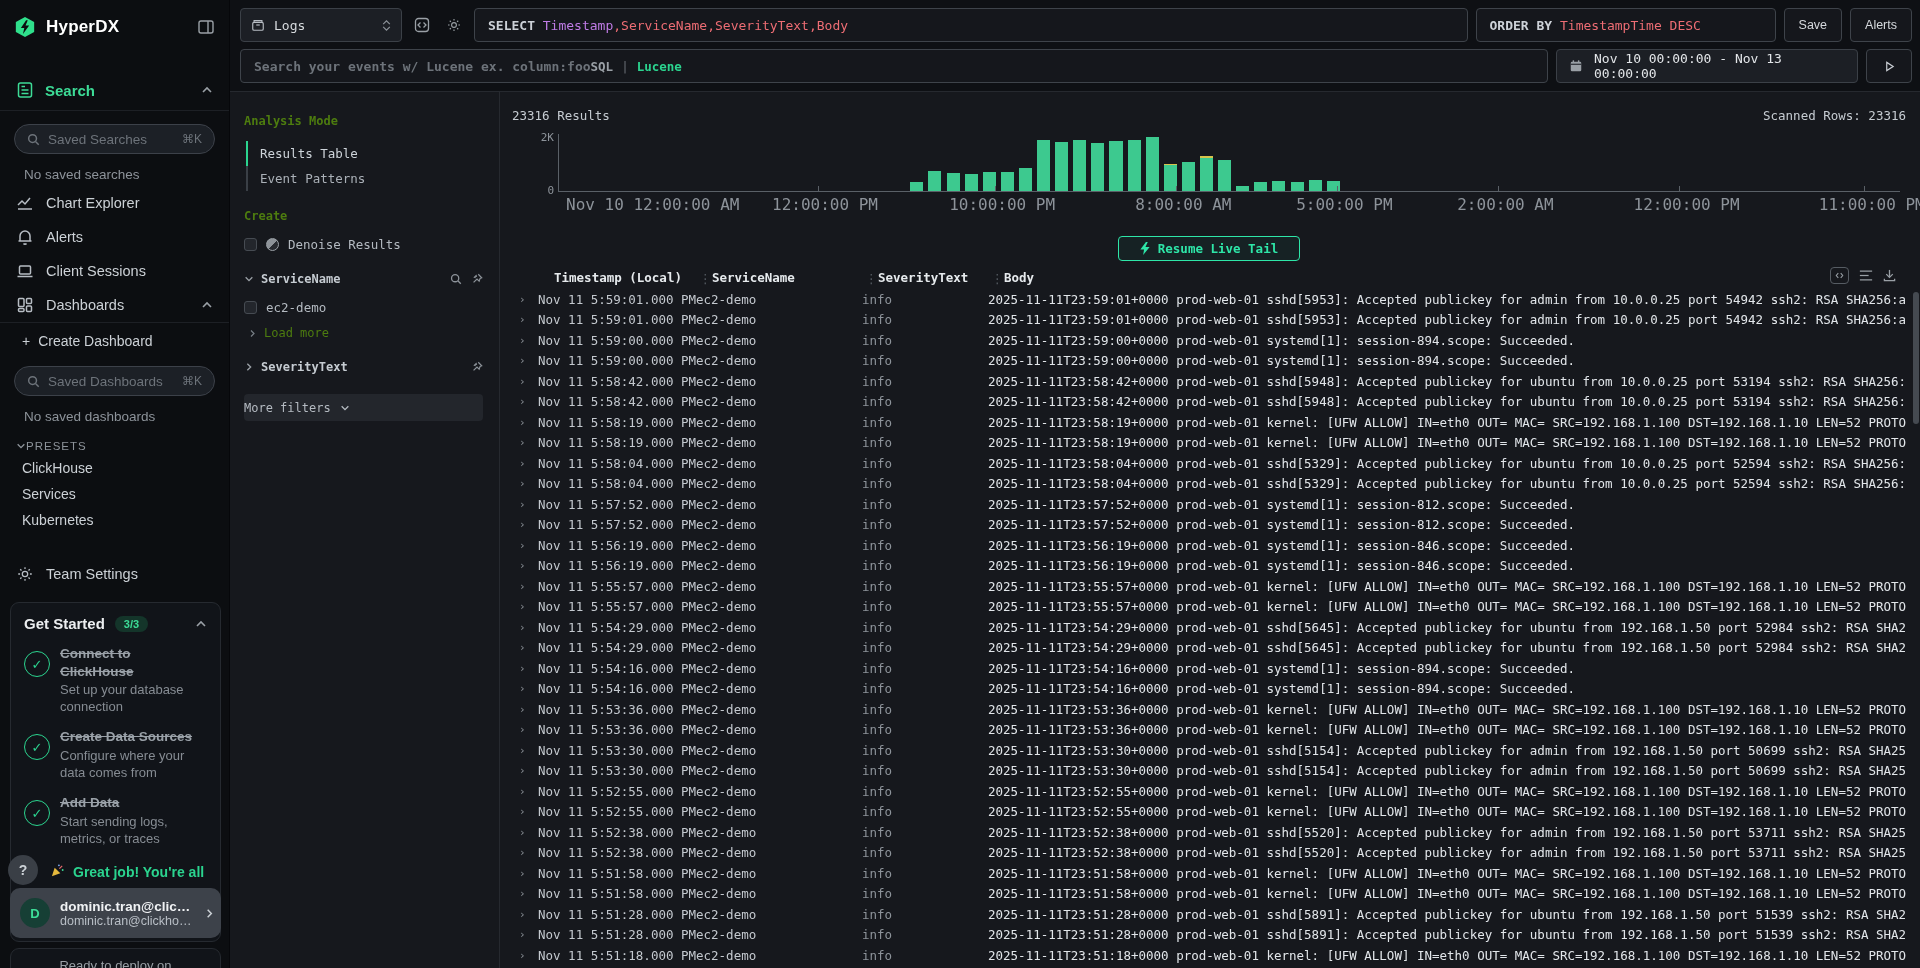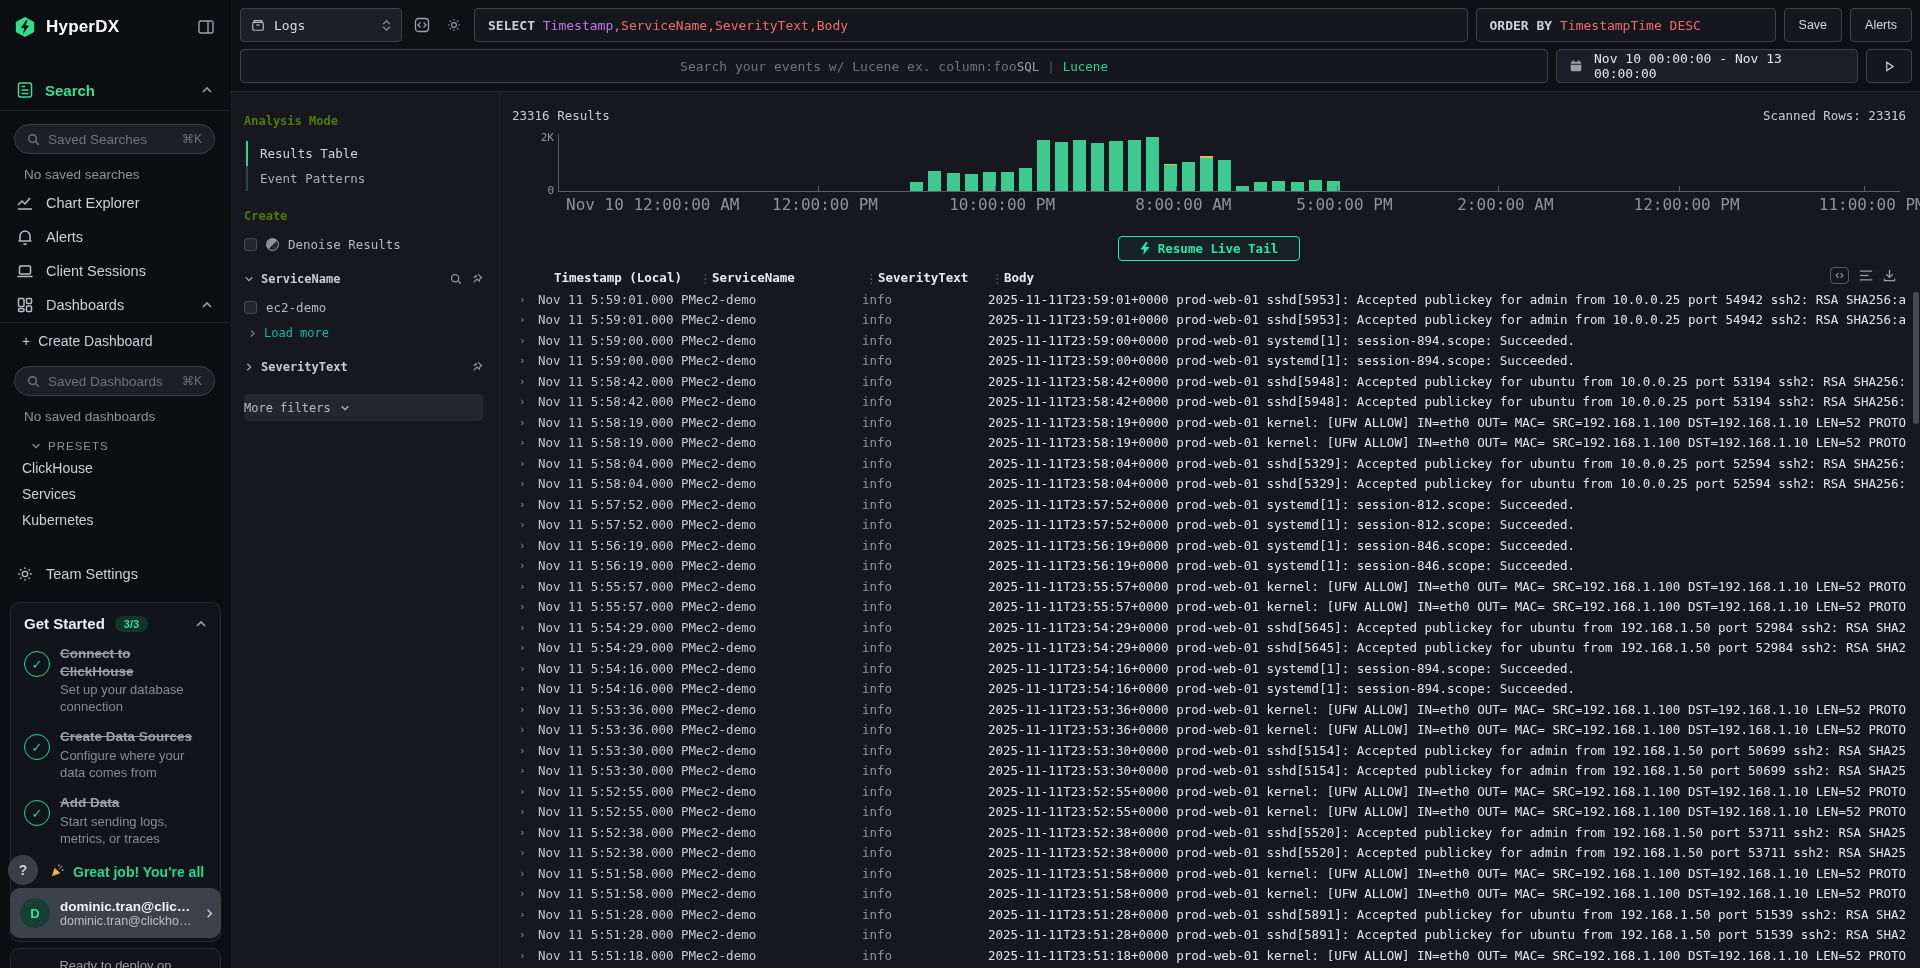--- a/index.html
+++ b/index.html
@@ -22,21 +22,21 @@
   .sb-section-head .lbl { color:#3ddc97; font-weight:bold; font-size:15px; }
   .sb-section-head .chev { margin-left:auto; display:flex; color:#9aa0a6; }
   .sb-divider { height:1px; background:#1d2025; }
   .pill-search { margin:13px 14px 0 14px; height:30px; border-radius:16px; background:#1c2026; border:1px solid #3c4149;
     display:flex; align-items:center; gap:8px; padding:0 12px; color:#6d737a; font-size:13.5px; }
   .pill-search .kbd { margin-left:auto; color:#6d737a; font-size:12px; }
   .muted-note { padding:13px 16px 4px 24px; color:#8d939a; font-size:13.5px; }
   .nav-item { display:flex; align-items:center; gap:12px; padding:8px 16px; color:#ccd1d6; font-size:14.5px; }
   .nav-item .chev { margin-left:auto; display:flex; color:#9aa0a6; }
   .create-dash { display:flex; gap:8px; align-items:center; padding:10px 16px 4px 22px; color:#ccd1d6; font-size:14px; }
-  .presets-label { display:flex; align-items:center; gap:7px; padding:12px 16px 3px 31px; color:#8d939a; font-size:11.5px; letter-spacing:1px; }
+  .presets-label { display:flex; align-items:center; padding:12px 16px 3px 16px; color:#8d939a; font-size:11.5px; letter-spacing:1px; }
   .preset-item { padding:5px 16px 5px 22px; color:#ccd1d6; font-size:14px; }
   .team-settings { margin-top:24px; }
 
   .gs-card { position:absolute; left:10px; right:8px; top:602px; bottom:26px; background:#111419; border:1px solid #262a30;
     border-radius:9px; padding:12px 13px; overflow:hidden; }
   .gs-head { display:flex; align-items:center; gap:10px; }
   .gs-title { color:#eceef0; font-weight:bold; font-size:15px; }
   .gs-badge { background:#14352a; color:#3ddc97; font-size:11px; font-weight:bold; padding:2px 9px; border-radius:10px; }
   .gs-chev { margin-left:auto; display:flex; color:#9aa0a6; }
   .gs-step { display:flex; gap:10px; margin-top:13px; }
@@ -68,21 +68,21 @@
   .source-select .updown { margin-left:auto; display:flex; flex-direction:column; gap:1px; color:#8d939a; }
   .tb-iconbtn { width:24px; display:flex; align-items:center; justify-content:center; color:#9aa0a6; background:transparent; border:none; padding:0; }
   .query-input { flex:1; background:#15171c; border:1px solid #3e434a; border-radius:4px; display:flex; align-items:center;
     padding:0 13px; font-size:13px; white-space:pre; overflow:hidden; }
   .kw { color:#cdd2d8; font-weight:bold; }
   .tok-purple { color:#c07ce6; }
   .tok-red { color:#ee6d74; }
   .orderby-input { width:300px; flex:none; }
   .btn { background:#15171c; border:1px solid #3e434a; border-radius:4px; color:#d5d9dd; font-size:12.5px;
     padding:0 14px; display:flex; align-items:center; }
-  .lucene-input { justify-content:center; color:#6d737a; }
+  .lucene-input { justify-content:flex-start; color:#6d737a;font-weight:bold; }
   .lang-toggle { display:flex; gap:8px; font-size:12.5px; }
   .lang-sql { color:#9aa0a6; } .lang-sep { color:#53585e; } .lang-lucene { color:#2bd48f; }
   .date-range { width:302px; flex:none; background:#1c1f25; border:1px solid #3b4047; border-radius:4px;
     display:flex; align-items:center; gap:11px; padding:0 12px; color:#e3e6e9; font-size:13px; }
   .play-btn { width:46px; flex:none; justify-content:center; color:#c9ced4; font-size:12px; }
 
   .content { flex:1; display:flex; min-height:0; }
 
   
   .filters { width:270px; min-width:270px; border-right:1px solid #26292f; padding:22px 16px 0 14px;
@@ -90,21 +90,21 @@
   .panel-label { font-weight:bold; font-size:12px; color:#4d7c0f; }
   .mode-list { margin:13px 0 18px 2px; }
   .mode-item { font-size:12.5px; color:#aab0b7; padding:5px 0 5px 12px; border-left:2px solid #3a3f46; }
   .mode-item.active { border-left-color:#2bd48f; color:#ced4da; }
   .filter-row { display:flex; align-items:center; gap:9px; margin-top:14px; font-size:12.5px; color:#b4bac1; }
   .checkbox { width:13px; height:13px; background:#23262c; border:1px solid #464b52; border-radius:3px; flex:none; }
   .denoise-icon { width:13px; height:13px; border-radius:50%; border:1px solid #9aa0a6;
     background:linear-gradient(135deg, rgba(154,160,166,.9) 50%, rgba(42,45,51,.9) 50%); flex:none; }
   .group-head { display:flex; align-items:center; gap:7px; margin-top:20px; font-size:12px; font-weight:bold; color:#c6ccd2; }
   .group-head .gicons { margin-left:auto; display:flex; gap:9px; color:#8d939a; }
-  .load-more { display:flex; align-items:center; gap:7px; margin:11px 0 0 4px; color:#14b8a6; font-size:12px; }
+  .load-more { display:flex; align-items:center; gap:7px; margin:11px 0 0 4px; color:#4d7c0f; font-size:12px; }
   .more-filters { margin-top:20px; height:27px; background:#23262c; border-radius:4px; display:flex; align-items:center;
     gap:9px; color:#b4bac1; font-size:12px; }
 
   
   .results { flex:1; display:flex; flex-direction:column; padding:16px 14px 0 12px; min-width:0; position:relative;
     font-family:"DejaVu Sans Mono","Liberation Mono",monospace; }
   .results-header { display:flex; justify-content:space-between; color:#c6ccd2; font-size:12.5px; height:20px; }
   .chart { margin-top:6px; position:relative; height:76px; flex:none; }
   .plot { position:absolute; left:46px; right:6px; top:0; height:58px; border-left:1px solid #5a6067; border-bottom:1px solid #5a6067; }
   .ylab { position:absolute; color:#8d939a; font-size:11px; right:calc(100% + 5px); }

